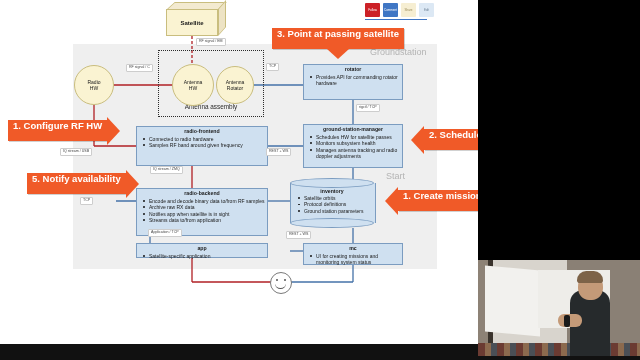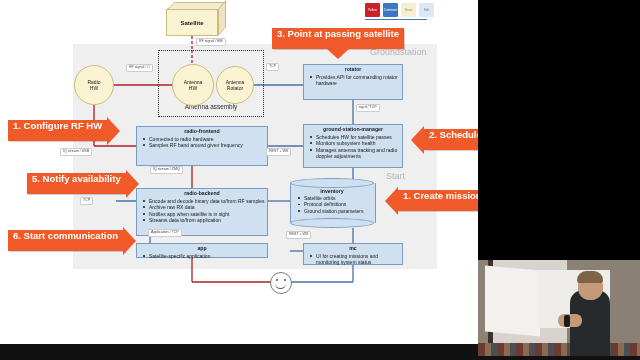--- a/index.html
+++ b/index.html
@@ -281,24 +281,20 @@
     <div class="banner right" style="left:8px;top:173px;margin-left:19px;">
       <div class="txt">5. Notify availability</div>
       <div class="tip"></div>
     </div>
 
     <div class="banner left" style="left:398px;top:190px;">
       <div class="tip"></div>
       <div class="txt">1. Create mission</div>
     </div>
 
-    <div class="banner right" style="left:8px;top:230px;">
-      <div class="txt">6. Start communication</div>
-      <div class="tip"></div>
-    </div>
 
   </div>
 
   <div class="slide-footer"></div>
   <div class="footer-bar"></div>
 
   <div class="video-panel">
     <div class="speaker-photo">
       <div class="sp-wall"></div>
       <div class="sp-screen"></div>

